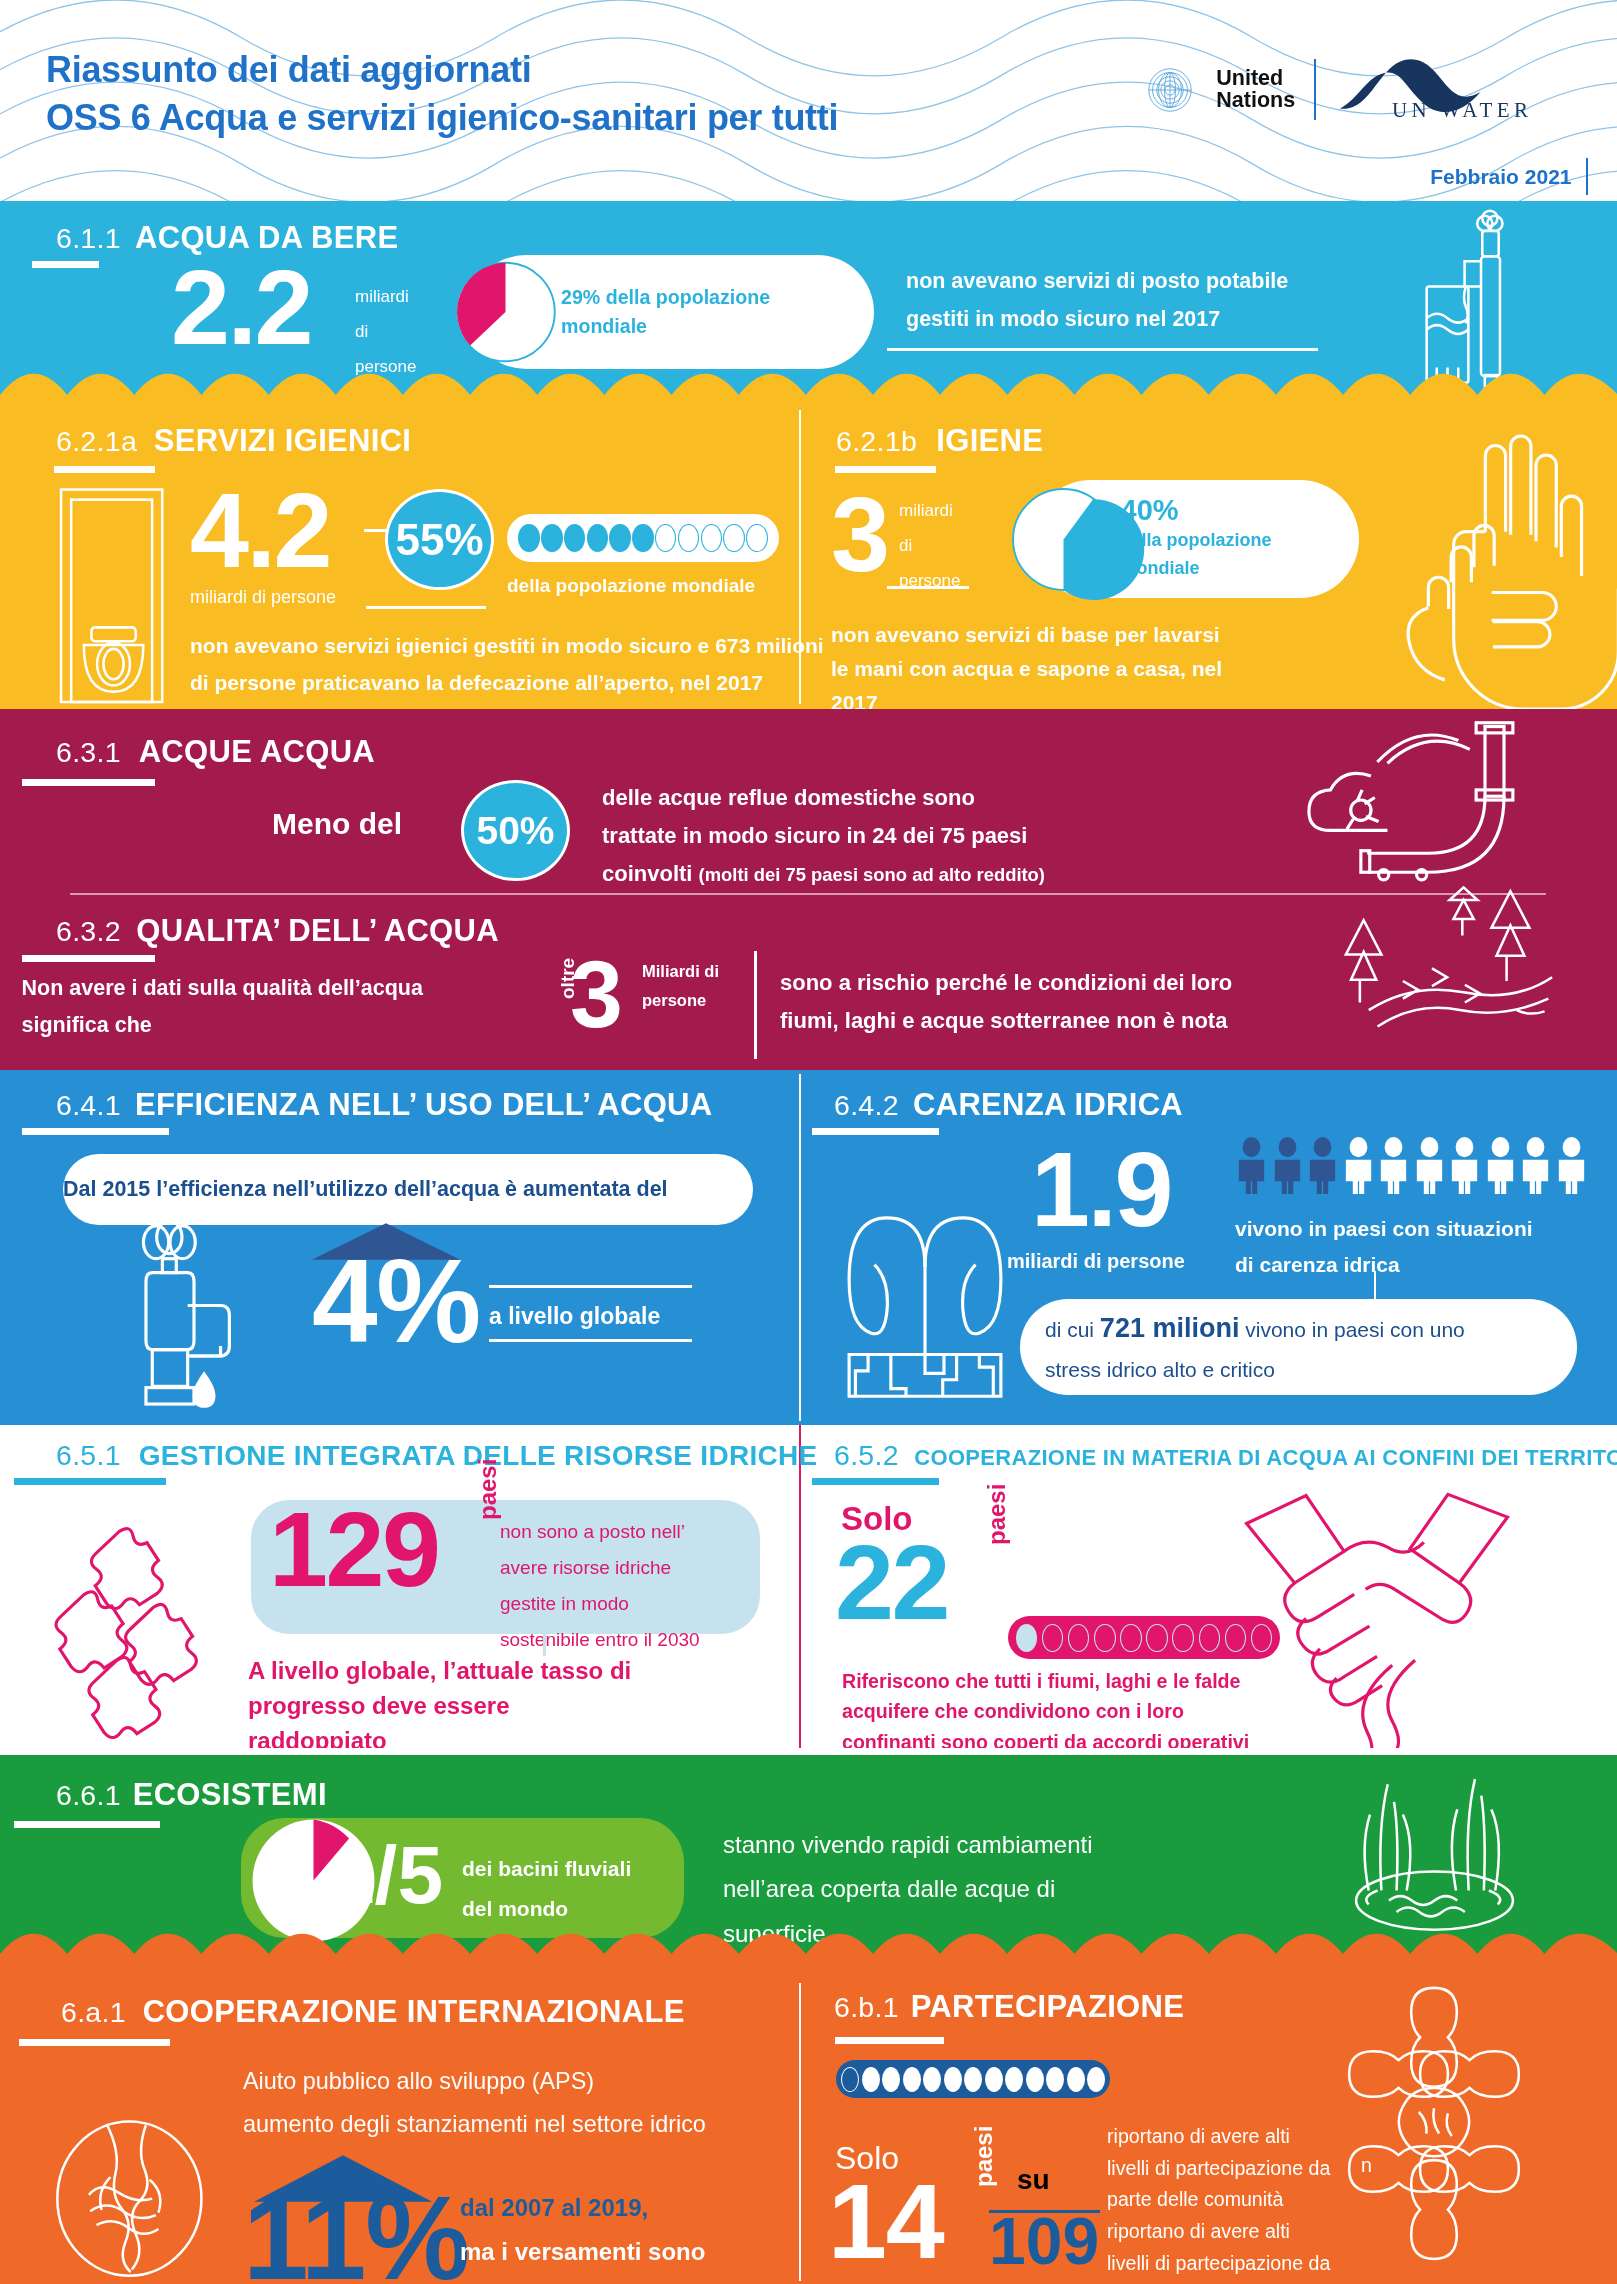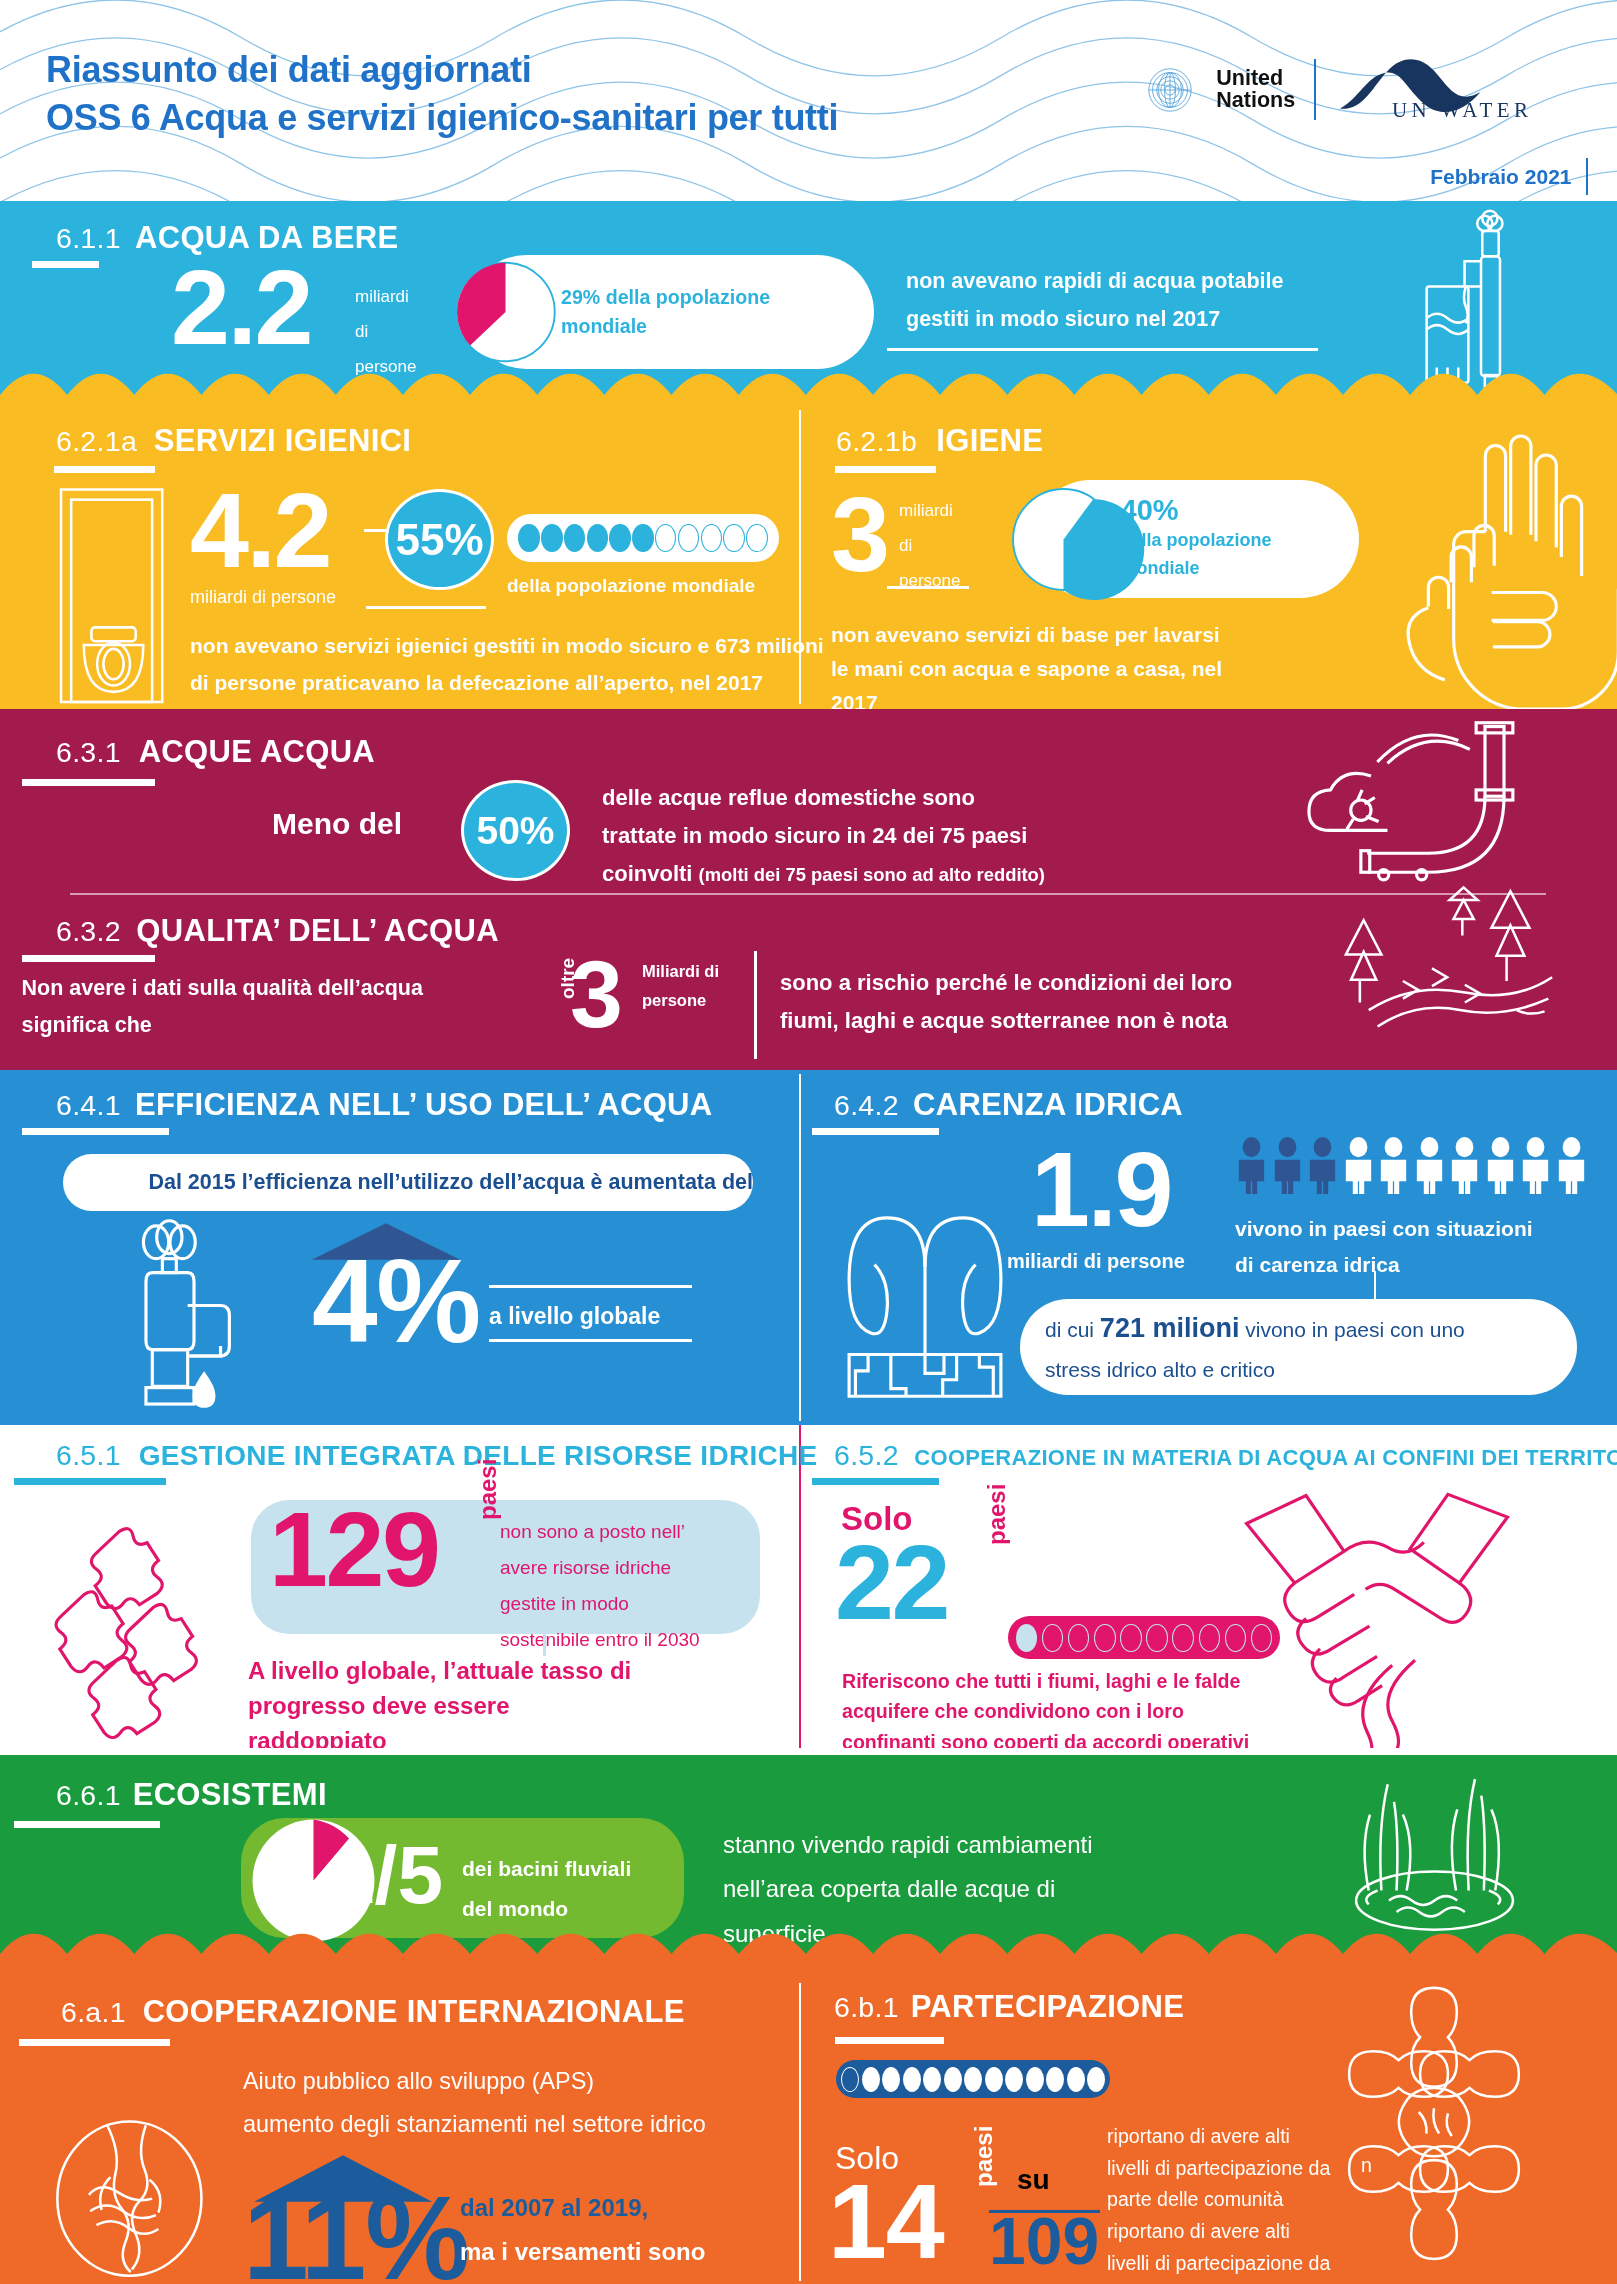--- a/index.html
+++ b/index.html
@@ -125,21 +125,21 @@
         <circle cx="80" cy="85" r="78" fill="#fff" stroke="#2bb3dd" stroke-width="3"></circle>
         <path d="M80 85 L80 7 A78 78 0 0 0 24 138 Z" fill="#e0156b"></path>
       </svg>
       <div style="font-size:19.6px;font-weight:bold;color:#2bb3dd;line-height:1.5;margin-left:5px">
         <div>29% della popolazione</div>
         <div>mondiale</div>
       </div>
     </div>
 
     <div class="txt" style="position:absolute;left:906px;top:62px;font-size:21.5px;font-weight:bold;color:#fff;line-height:1.75">
-      <div>non avevano rapidi di acqua potabile</div>
+      <div>non avevano servizi di posto potabile</div>
       <div>gestiti in modo sicuro nel 2017</div>
     </div>
     <div style="position:absolute;left:887px;top:147px;width:431px;height:2.5px;background:#fff"></div>
 
     <svg style="position:absolute;right:70px;top:11.4px" width="158" height="177" viewBox="0 0 250 280">
       <g fill="none" stroke="#fff" stroke-width="4">
         <circle cx="150" cy="18" r="12"></circle>
           <circle cx="166" cy="18" r="12"></circle>
           <circle cx="158" cy="10" r="12"></circle>
         <rect x="146" y="30" width="26" height="40" rx="4"></rect>
@@ -341,21 +341,21 @@
 
   <div class="band" style="top:1070px;height:355px;background:#2790d4">
     <div style="position:absolute;left:799px;top:3.8px;width:1.9px;height:347px;background:#fff"></div>
 
     <div class="sec-head" style="left:56px;top:16.5px;color:#fff">
       <span class="sec-num">6.4.1</span>
       <span class="sec-title" style="margin-left:11.4px">EFFICIENZA NELL’ USO DELL’ ACQUA</span>
     </div>
     <div class="sec-rule" style="left:21.5px;top:58px;width:147px;background:#fff"></div>
 
-    <div class="pill" style="left:63px;top:84px;width:690px;height:57px;background:#fff;justify-content:flex-end">
+    <div class="pill" style="left:63px;top:84px;width:690px;height:71px;background:#fff;justify-content:flex-start">
       <span style="font-size:21.5px;font-weight:bold;color:#1c4f8f">Dal 2015 l’efficienza nell’utilizzo dell’acqua è aumentata del</span>
     </div>
 
     <svg style="position:absolute;left:310px;top:152px" width="152" height="39" viewBox="0 0 240 62">
       <path d="M120 2 L238 60 L2 60 Z" fill="#2f5693"></path>
     </svg>
 
     <div class="big" style="position:absolute;left:312px;top:177px;font-size:118px;color:#fff;letter-spacing:-1.3px">4%</div>
 
     <div style="position:absolute;left:489px;top:215px;width:203px;height:2.5px;background:#fff"></div>

